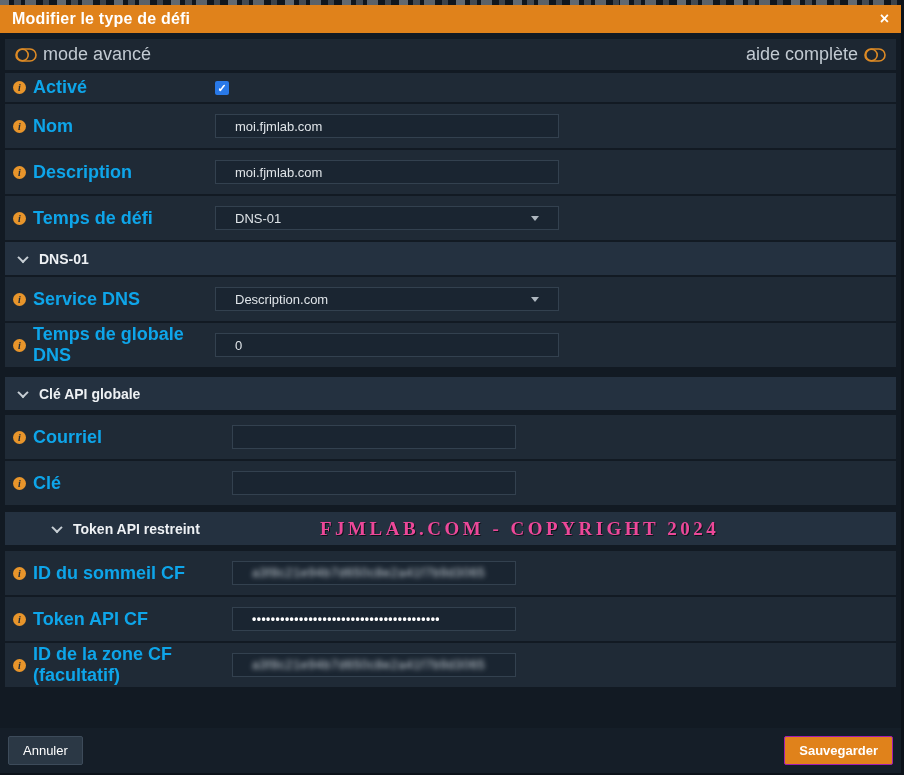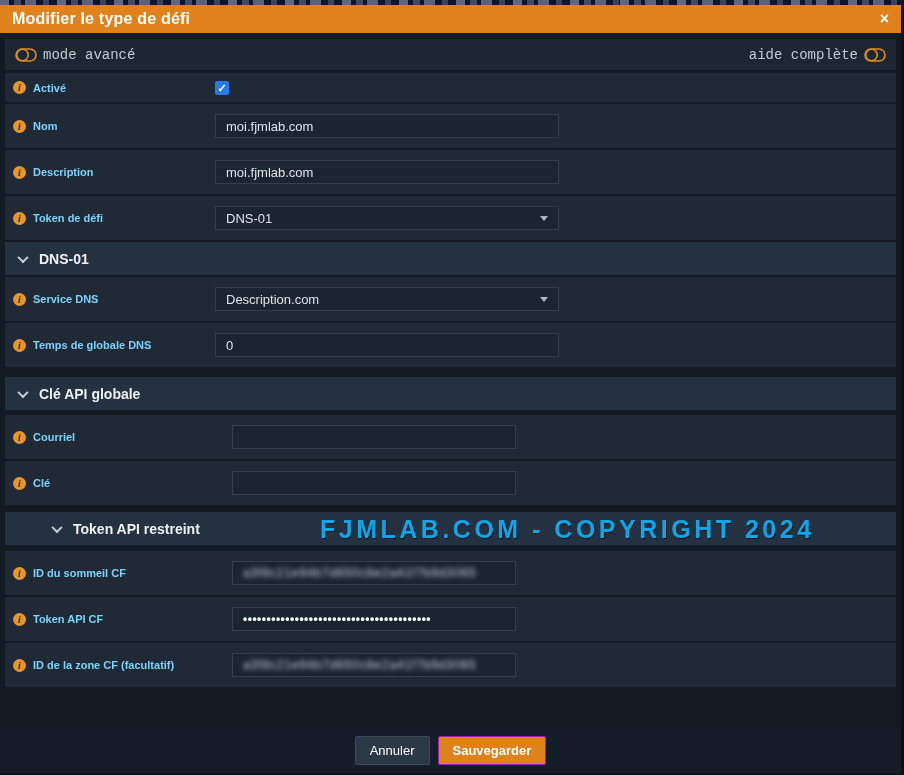--- a/index.html
+++ b/index.html
@@ -17,60 +17,60 @@
       rgba(165,173,181,.55) 0 9px, transparent 9px 14px,
       rgba(165,173,181,.35) 14px 21px, transparent 21px 25px,
       rgba(165,173,181,.5) 25px 36px, transparent 36px 43px,
       rgba(165,173,181,.3) 43px 49px, transparent 49px 57px);
     background-size:620px 5px; background-repeat:repeat-x;
   }
   .modal-header{ height:28px; flex:none; background:#e0821b; display:flex; align-items:center; padding:0 12px; }
   .modal-header h1{ font-size:16px; font-weight:bold; color:#ffffff; letter-spacing:.2px; }
   .close{ margin-left:auto; color:#ffffff; font-weight:bold; font-size:16px; line-height:1; cursor:pointer; }
 
-  .toolbar{ margin:6px 5px 3px; flex:none; background:#1d2732; height:31px; display:flex; align-items:center; padding:0 10px; color:#c2cad2; font-size:14px;font-family:Liberation Mono, monospace; }
+  .toolbar{ margin:6px 5px 3px; flex:none; background:#1d2732; height:31px; display:flex; align-items:center; padding:0 10px; color:#c2cad2; font-size:18px; }
   .tgroup{ display:flex; align-items:center; gap:6px; }
   .toolbar .right{ margin-left:auto; }
   .toggle-svg{ display:block; }
 
   #rows{ display:flex; flex-direction:column; flex:none; }
   .row{ margin:0 5px 2px; background:#1f2a36; display:flex; align-items:center; flex:none; }
   .row.field{ height:44px; }
   .row.check{ height:29px; }
   .row.section{ height:33px; background:#243140; padding-left:14px; position:relative; }
   .sec-label{ font-size:14px; font-weight:bold; color:#eef1f4; }
   .chev{ width:8px; height:8px; border-left:2px solid #c7ced4; border-bottom:2px solid #c7ced4; transform:rotate(-45deg) translate(1px,-1px); margin-right:12px; flex:none; }
 
   .label-cell{ display:flex; align-items:center; gap:7px; padding-left:8px; width:210px; flex:none; }
   .row.narrow .label-cell{ width:227px; }
   .info{ flex:none; width:13px; height:13px; border-radius:50%; background:#e8952b; color:#212c37;
          font-family:"Liberation Serif", serif; font-style:italic; font-weight:bold; font-size:10px; line-height:13px; text-align:center; }
-  .flabel{ font-size:11px; font-weight:bold; color:#7dd3fc; }
+  .flabel{ font-size:18px; font-weight:bold; color:#0ea5e9; }
 
   .control{ display:flex; align-items:center; }
   .tinput, .fakeinput, .selectbox{
     width:344px; height:24px; background:#1a2531; border:1px solid #33414f;
-    color:#dfe4e8; font-size:13px; padding:0 10px; font-family:"Liberation Sans", sans-serif;
+    color:#dfe4e8; font-size:13px; padding:0 19px; font-family:"Liberation Sans", sans-serif;
   }
   .row.narrow .tinput, .row.narrow .fakeinput, .row.narrow .selectbox{ width:284px; }
   .selectbox{ display:flex; align-items:center; justify-content:space-between; cursor:pointer; }
   .caret{ width:0; height:0; border-left:4px solid transparent; border-right:4px solid transparent; border-top:5px solid #aeb7bf; }
   .fakeinput{ display:flex; align-items:center; overflow:hidden; }
   .fakeinput.password{ font-size:12px; font-weight:bold; color:#ffffff; letter-spacing:.5px; }
   .blurtext{ filter:blur(2.6px); color:#c9d1d8; font-size:12.5px; letter-spacing:.6px; white-space:nowrap; }
 
   .checkbox{ width:14px; height:14px; background:#2979e8; border-radius:2px; color:#fff; font-size:11px; line-height:14px; text-align:center; font-weight:bold; cursor:pointer; }
 
   .watermark{
     position:absolute; left:315px; top:50%; transform:translateY(-50%);
-    font-family:Liberation Sans, sans-serif; font-weight:bold; font-size:25px;
-    letter-spacing:3.5px; color:#0ea5e9; text-shadow:1px 1px 0 #0e141a; white-space:nowrap;
-  }
-
-  footer{ margin-top:auto; flex:none; background:#151e28; height:45px; display:flex; align-items:center; justify-content:center; gap:8px; padding:0 8px; }
+    font-family:Liberation Serif, serif; font-weight:bold; font-size:19px;
+    letter-spacing:3.5px; color:#ec4899; text-shadow:1px 1px 0 #0e141a; white-space:nowrap;
+  }
+
+  footer{ margin-top:auto; flex:none; background:#151e28; height:45px; display:flex; align-items:center; justify-content:space-between; gap:8px; padding:0 8px; }
   .btn{ height:29px; padding:0 14px; font-size:13px; border-radius:2px; display:flex; align-items:center; color:#ffffff; cursor:pointer; font-family:inherit; }
   .btn.cancel{ background:#2b3845; border:1px solid #3d4b5a; }
   .btn.save{ background:#e0821b; border:1px solid #a21caf; font-weight:bold; }
 </style>
 </head>
 <body>
 
 <div class="screen">
 
   <div class="bg-strip"></div>
@@ -121,21 +121,21 @@
           <span class="info">i</span>
           <span class="flabel">Description</span>
         </div>
         <div class="control">
           <input class="tinput" type="text" value="moi.fjmlab.com" style="">
         </div>
       </div>
       <div class="row field">
         <div class="label-cell">
           <span class="info">i</span>
-          <span class="flabel">Token de défi</span>
+          <span class="flabel">Temps de défi</span>
         </div>
         <div class="control">
           <div class="selectbox">
             <span>DNS-01</span>
             <span class="caret"></span>
           </div>
         </div>
       </div>
       <div class="row section">
         <span class="chev"></span>

